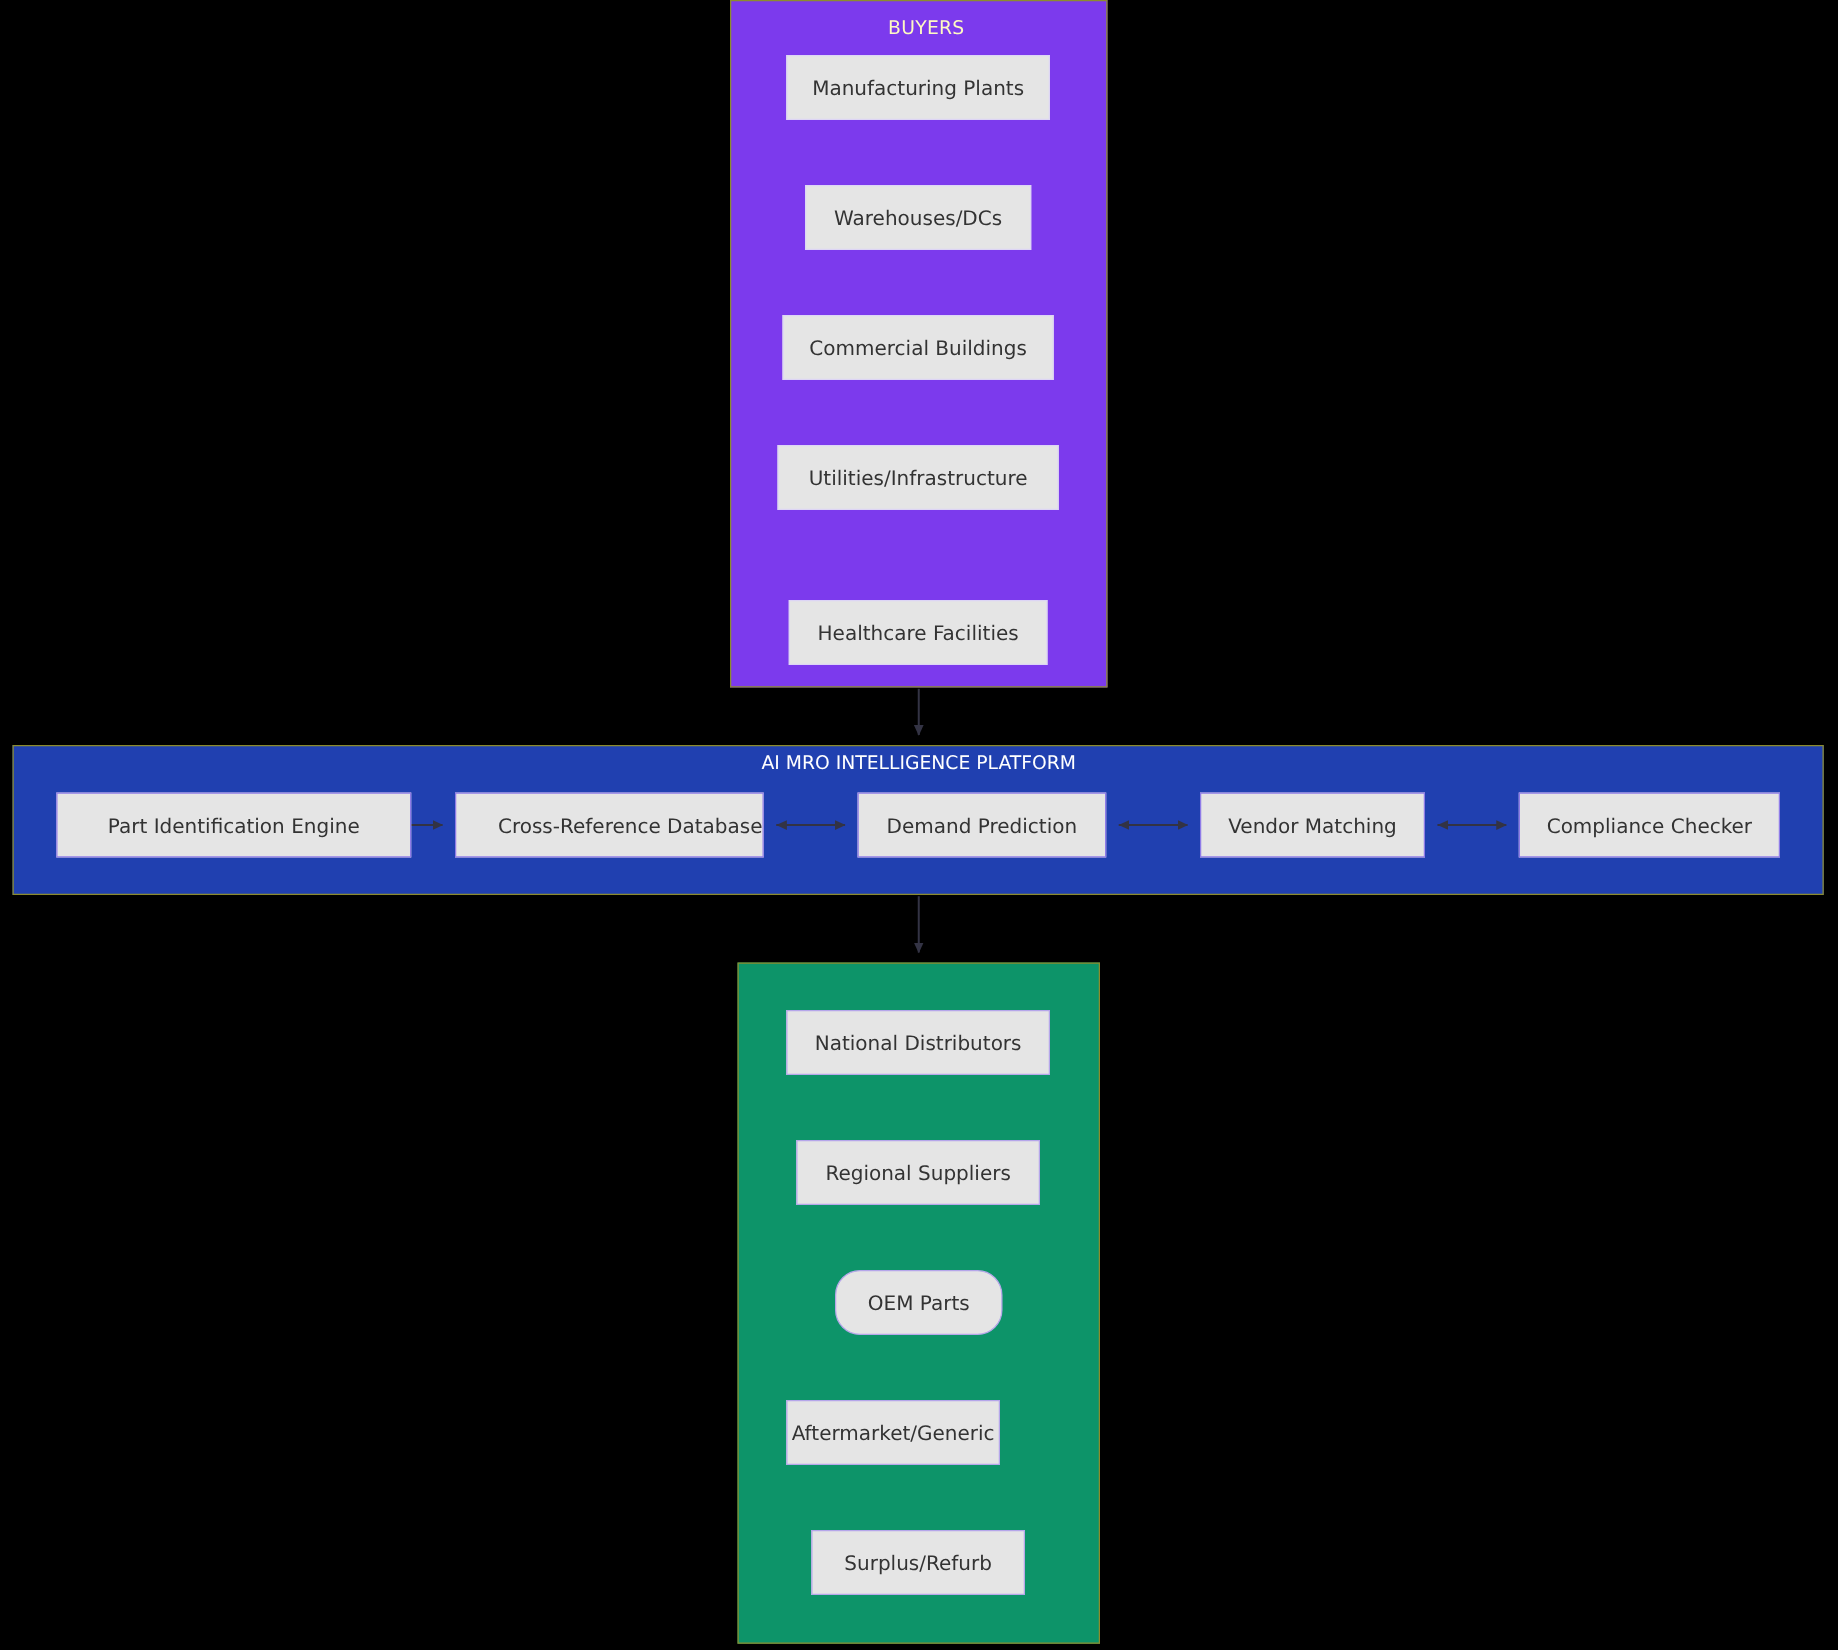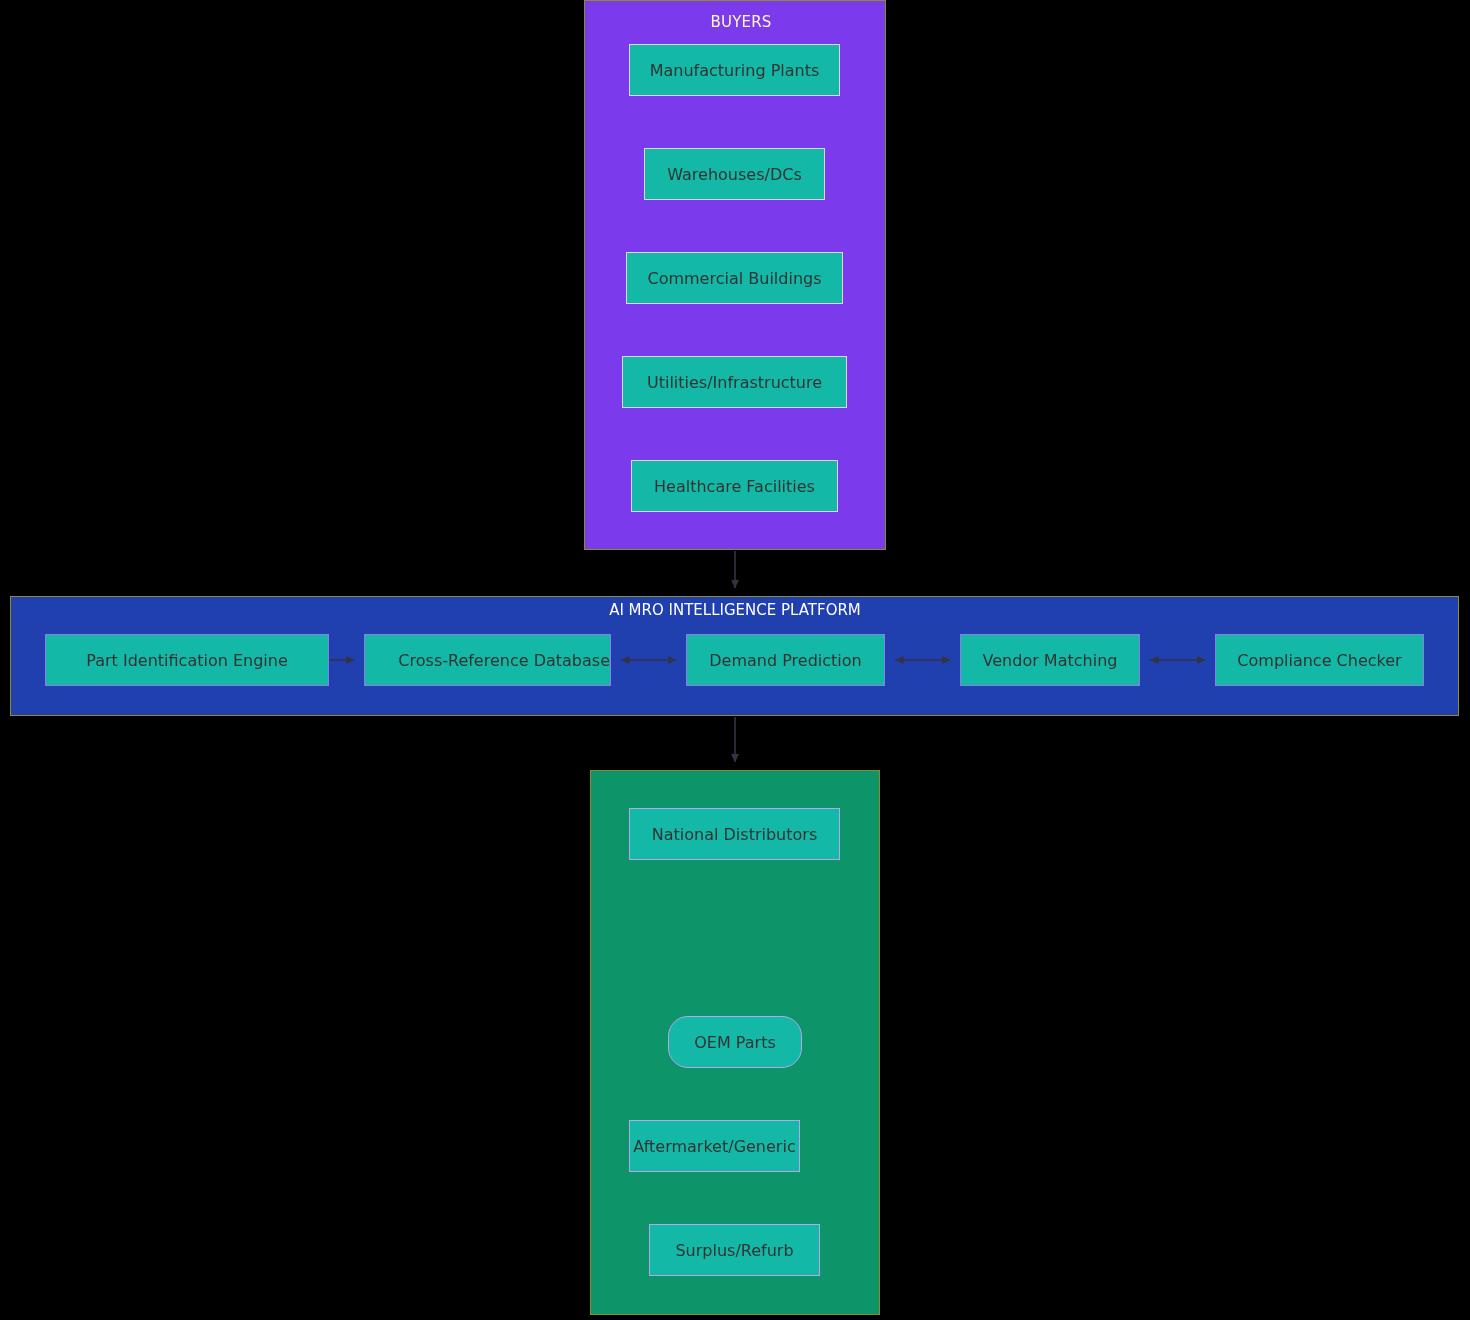--- a/index.html
+++ b/index.html
@@ -76,21 +76,21 @@
     top: 770px;
     width: 290px;
     height: 545px;
     background: #0d9469;
   }
 
   
   .node {
     position: absolute;
     box-sizing: border-box;
-    background: #14b8a6;
+    background: #e5e5e5;
     display: flex;
     align-items: center;
     justify-content: center;
     color: #333333;
     font-size: 16px;
     z-index: 3;
     white-space: nowrap;
   }
   .node.buyer {
     border: 1px solid #ddd5f5;
@@ -161,21 +161,21 @@
   </div>
   <div class="node buyer" style="left:644px; top:148px; width:181px;">
     <span>Warehouses/DCs</span>
   </div>
   <div class="node buyer" style="left:622px; top:356px; width:225px;">
     <span>Utilities/Infrastructure</span>
   </div>
   <div class="node buyer" style="left:626px; top:252px; width:217px;">
     <span>Commercial Buildings</span>
   </div>
-  <div class="node buyer" style="left:631px; top:460px; width:207px;">
+  <div class="node buyer" style="left:631px; top:480px; width:207px;">
     <span>Healthcare Facilities</span>
   </div>
 
   <div class="subgraph" id="platform-group"></div>
   <div id="platform-title-abs">AI MRO INTELLIGENCE PLATFORM</div>
 
   <div class="node platform" style="left:45px; top:634px; width:284px;">
     <span>Part Identification Engine</span>
   </div>
   <div class="node platform" style="left:364px; top:634px; width:247px;justify-content:flex-end;">
@@ -191,20 +191,23 @@
     <span>Compliance Checker</span>
   </div>
 
   <div class="subgraph" id="suppliers-group">
     
   </div>
 
   <div class="node supplier" style="left:629px; top:808px; width:211px;">
     <span>National Distributors</span>
   </div>
+  <div class="node supplier" style="left:637px; top:912px; width:195px;">
+    <span>Regional Suppliers</span>
+  </div>
   <div class="node supplier" style="left:668px; top:1016px; width:134px;border-radius:20px;">
     <span>OEM Parts</span>
   </div>
   <div class="node supplier" style="left:629px; top:1120px; width:171px;">
     <span>Aftermarket/Generic</span>
   </div>
   <div class="node supplier" style="left:649px; top:1224px; width:171px;">
     <span>Surplus/Refurb</span>
   </div>
 

